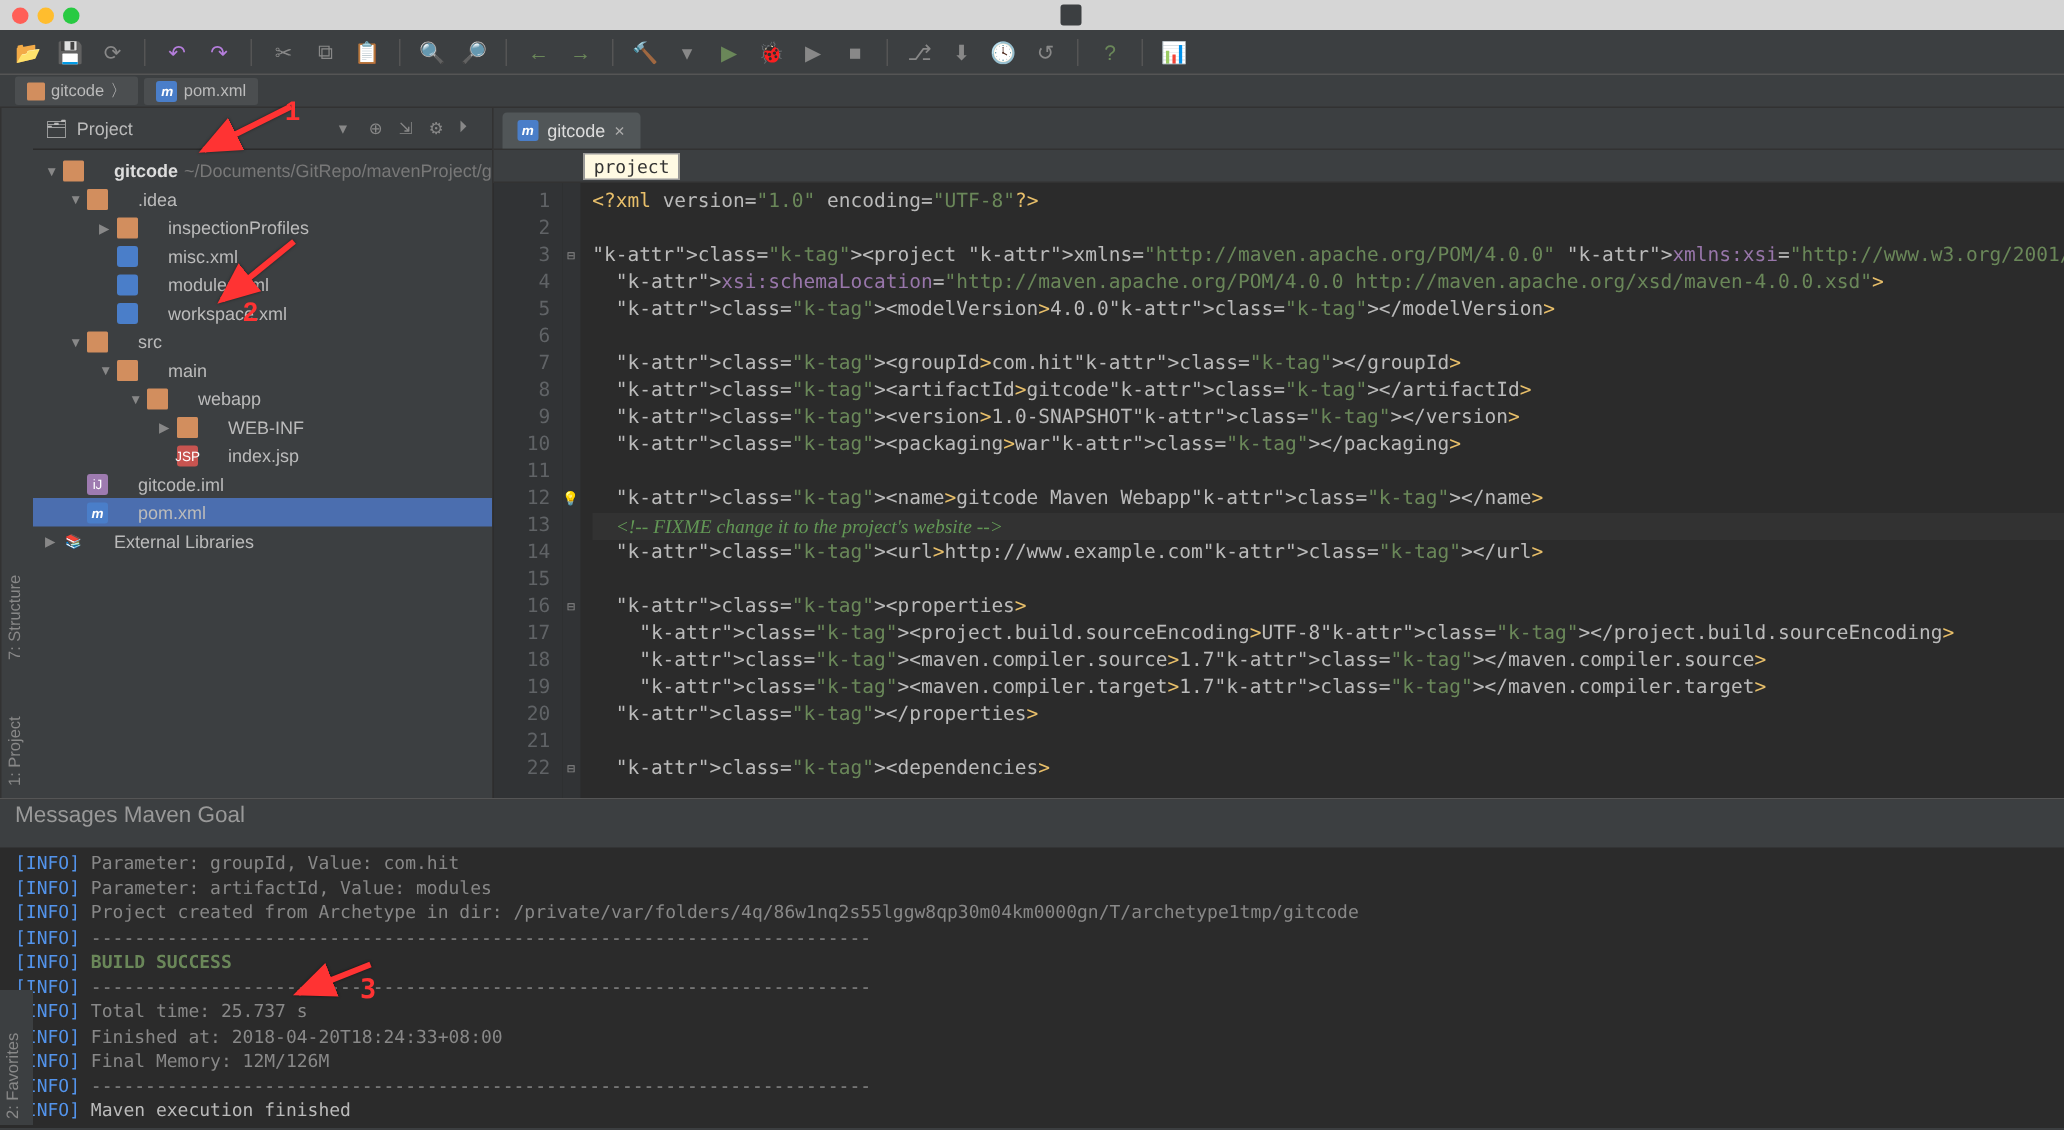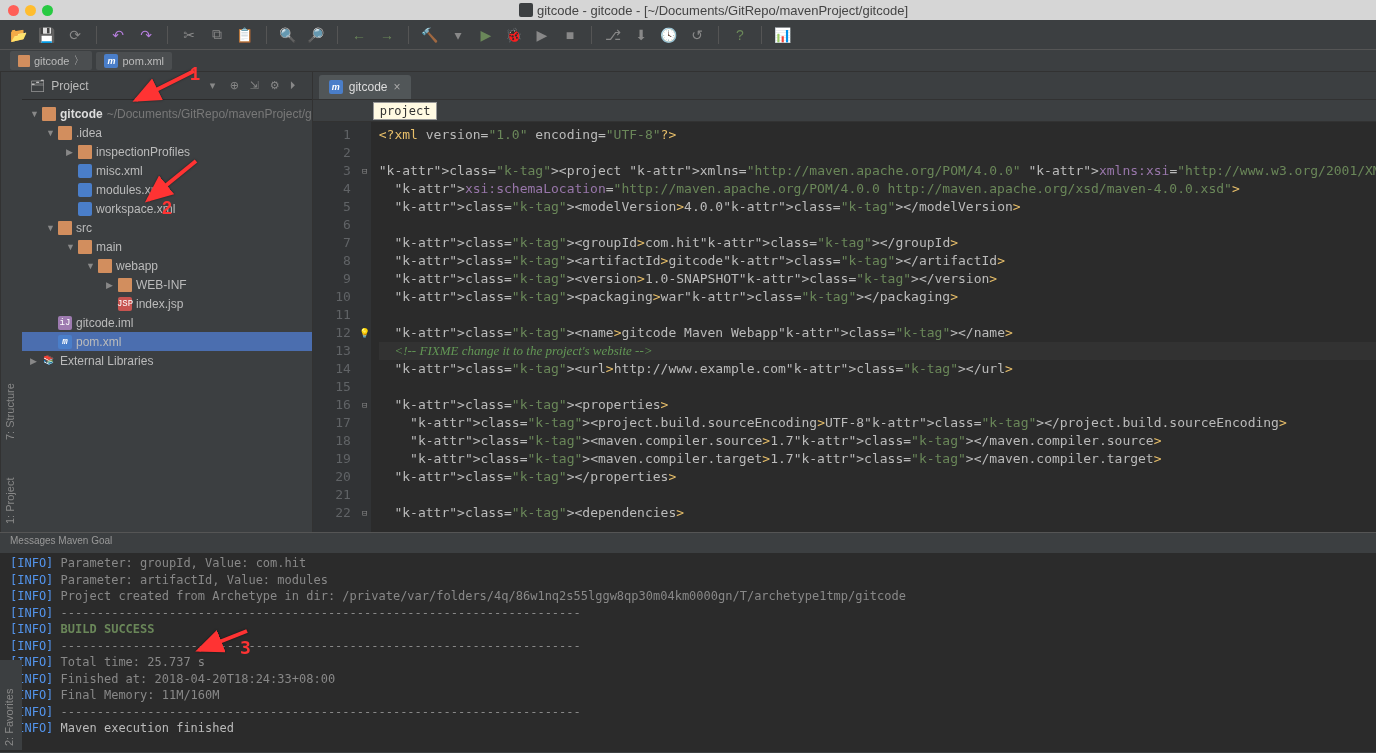--- a/index.html
+++ b/index.html
@@ -22,21 +22,21 @@
 .main-area { display: flex; height: 460px; position: relative; }
 .project-sidebar-label { position: absolute; left: 0; top: 0; width: 22px; height: 100%; background: #3c3f41; border-right: 1px solid #323232; writing-mode: vertical-rl; transform: rotate(180deg); text-align: right; padding: 8px 3px; font-size: 11px; color: #888; display: flex; gap: 38px; }
 .project-panel { width: 350px; background: #3c3f41; border-right: 1px solid #323232; margin-left: 22px; display: flex; flex-direction: column; }
 .project-header { height: 28px; display: flex; align-items: center; padding: 0 8px; background: #3c3f41; border-bottom: 1px solid #2b2b2b; gap: 6px; }
 .project-header .htitle { flex: 1; font-size: 12px; }
 .project-header .hicon { width: 14px; height: 14px; color: #888; cursor: pointer; font-size: 11px; }
 .project-tree { flex: 1; overflow: auto; padding: 4px 0; font-size: 12px; position: relative; }
 .tree-row { display: flex; align-items: center; height: 19px; padding-left: 8px; cursor: pointer; white-space: nowrap; }
 .tree-row.selected { background: #4b6eaf; color: #fff; }
 .tree-row .arrow { width: 12px; color: #888; font-size: 9px; }
-.tree-row .ticon { width: 14px; height: 14px; margin-right: 4px; display: inline-flex; align-items: center; justify-content: center; font-size: 9px; font-family: Liberation Mono, monospace; }
+.tree-row .ticon { width: 14px; height: 14px; margin-right: 20px; display: inline-flex; align-items: center; justify-content: center; font-size: 9px; }
 .tree-row .tlabel { color: #bbb; }
 .tree-row .tpath { color: #787878; margin-left: 4px; }
 .tree-row .bold { font-weight: bold; color: #ddd; }
 .ind-1 { padding-left: 24px; } .ind-2 { padding-left: 44px; } .ind-3 { padding-left: 64px; } .ind-4 { padding-left: 84px; }
 .red-arrow { position: absolute; pointer-events: none; z-index: 100; }
 .red-arrow svg { filter: drop-shadow(0 0 1px rgba(0,0,0,0.5)); }
 .annotation-number { position: absolute; color: #ff3333; font-size: 18px; font-weight: bold; z-index: 101; }
 .editor-area { flex: 1; display: flex; flex-direction: column; background: #2b2b2b; position: relative; }
 .editor-tabs { height: 28px; background: #3c3f41; display: flex; align-items: end; border-bottom: 1px solid #323232; padding-left: 6px; }
 .editor-tab { height: 24px; padding: 0 10px; background: #515658; border-radius: 3px 3px 0 0; display: flex; align-items: center; gap: 6px; font-size: 12px; color: #ddd; }
@@ -44,40 +44,39 @@
 .editor-breadcrumb { height: 22px; background: #3c3f41; border-bottom: 1px solid #323232; display: flex; align-items: center; padding-left: 60px; }
 .editor-breadcrumb .btag { background: #fffae3; color: #333; padding: 1px 6px; font-family: Menlo, monospace; font-size: 12px; border: 1px solid #999; }
 .code-editor { flex: 1; display: flex; background: #2b2b2b; font-family: "Menlo", "Consolas", monospace; font-size: 13px; line-height: 18px; overflow: auto; }
 .gutter { width: 46px; text-align: right; padding: 4px 8px 0 0; color: #606366; user-select: none; background: #313335; }
 .gutter-markers { width: 12px; background: #313335; padding-top: 4px; }
 .code-lines { flex: 1; padding: 4px 0 0 8px; white-space: pre; position: relative; }
 .code-line { height: 18px; position: relative; }
 .code-line.caret-line { background: #323232; }
 .k-tag { color: #e8bf6a; margin-top: 48px; } .k-attr { color: #bababa; } .k-str { color: #6a8759; } .k-ns { color: #9876aa; } .k-comment { color: #629755; font-style: italic; font-family: Liberation Serif, serif; } .k-pi { color: #e8bf6a; }
 .console-panel { height: 220px; background: #2b2b2b; border-top: 1px solid #555; display: flex; flex-direction: column; position: relative; }
-.console-header { height: 20px; background: #3c3f41; padding: 2px 10px; font-size: 10px; color: #999; }
+.console-header { height: 32px; background: #3c3f41; padding: 2px 10px; font-size: 15px; color: #999; }
 .console-body { flex: 1; padding: 2px 10px; font-family: "Menlo", monospace; font-size: 12px; line-height: 16.5px; color: #888; overflow: hidden; position: relative; }
 .console-body .info { color: #5394ec; }
 .console-body .success { color: #6a8759; font-weight: bold; }
 .console-body .neutral { color: #bbbbbb; }
 .bottom-sidebar-label { position: absolute; left: 0; top: 660px; width: 22px; height: 90px; writing-mode: vertical-rl; transform: rotate(180deg); font-size: 11px; color: #888; padding: 4px 3px; background: #3c3f41; }
 .iml-icon { background: #9e7bb0; color: #fff; font-size: 7px; width: 14px; height: 14px; display: inline-flex; align-items: center; justify-content: center; border-radius: 2px; text-align: center; }
 .xml-icon { background: #4a7ec9; width: 14px; height: 14px; border-radius: 2px; }
 .jsp-icon { background: #c75450; color: #fff; font-size: 6px; width: 14px; height: 14px; display: inline-flex; align-items: center; justify-content: center; border-radius: 2px; }
 </style>
 </head>
 <body>
 
 <div class="titlebar">
   <div class="dot red"></div>
   <div class="dot yellow"></div>
   <div class="dot green"></div>
   <div class="title">
       <span class="title-icon"></span>
-      <span>gitcode - gitcode - [~/Documents/GitRepo/mavenProject/gitcode]</span>
     </div>
 </div>
 
 <div class="toolbar">
   <span class="icon">📂</span>
   <span class="icon">💾</span>
   <span class="icon">⟳</span>
   <span class="sep"></span>
   <span class="icon" style="color:#b57edc">↶</span>
   <span class="icon" style="color:#b57edc">↷</span>
@@ -306,19 +305,19 @@
         </svg></div>
     <div class="annotation-number" style="left:240px; top:87px;">3</div>
       <div><span class="info">[INFO] </span><span class="">Parameter: groupId, Value: com.hit</span></div>
       <div><span class="info">[INFO] </span><span class="">Parameter: artifactId, Value: modules</span></div>
       <div><span class="info">[INFO] </span><span class="">Project created from Archetype in dir: /private/var/folders/4q/86w1nq2s55lggw8qp30m04km0000gn/T/archetype1tmp/gitcode</span></div>
       <div><span class="info">[INFO] </span><span class="">------------------------------------------------------------------------</span></div>
       <div><span class="info">[INFO] </span><span class="success">BUILD SUCCESS</span></div>
       <div><span class="info">[INFO] </span><span class="">------------------------------------------------------------------------</span></div>
       <div><span class="info">[INFO] </span><span class="">Total time: 25.737 s</span></div>
       <div><span class="info">[INFO] </span><span class="">Finished at: 2018-04-20T18:24:33+08:00</span></div>
-      <div><span class="info">[INFO] </span><span class="">Final Memory: 11M/160M</span></div>
+      <div><span class="info">[INFO] </span><span class="">Final Memory: 12M/126M</span></div>
       <div><span class="info">[INFO] </span><span class="">------------------------------------------------------------------------</span></div>
       <div><span class="info">[INFO] </span><span class="neutral">Maven execution finished</span></div>
     </div>
 </div>
 
 <div class="bottom-sidebar-label"><span>2: Favorites</span></div>
 
 </body></html>

